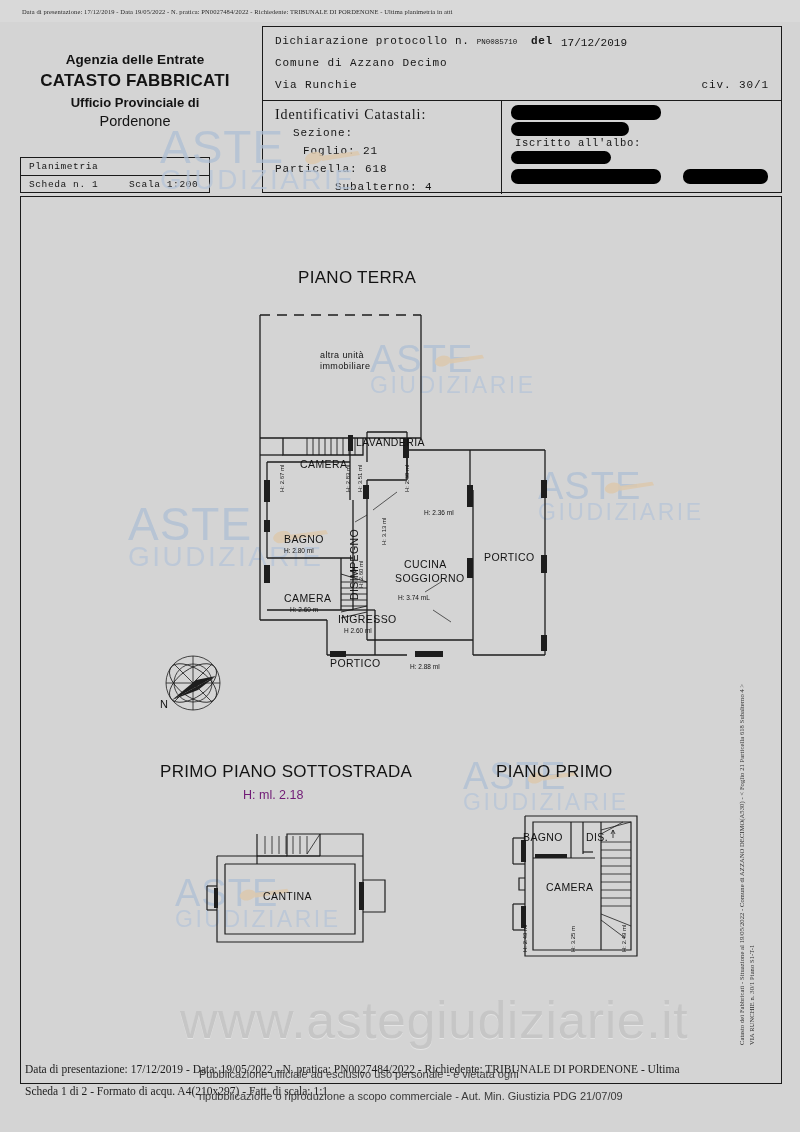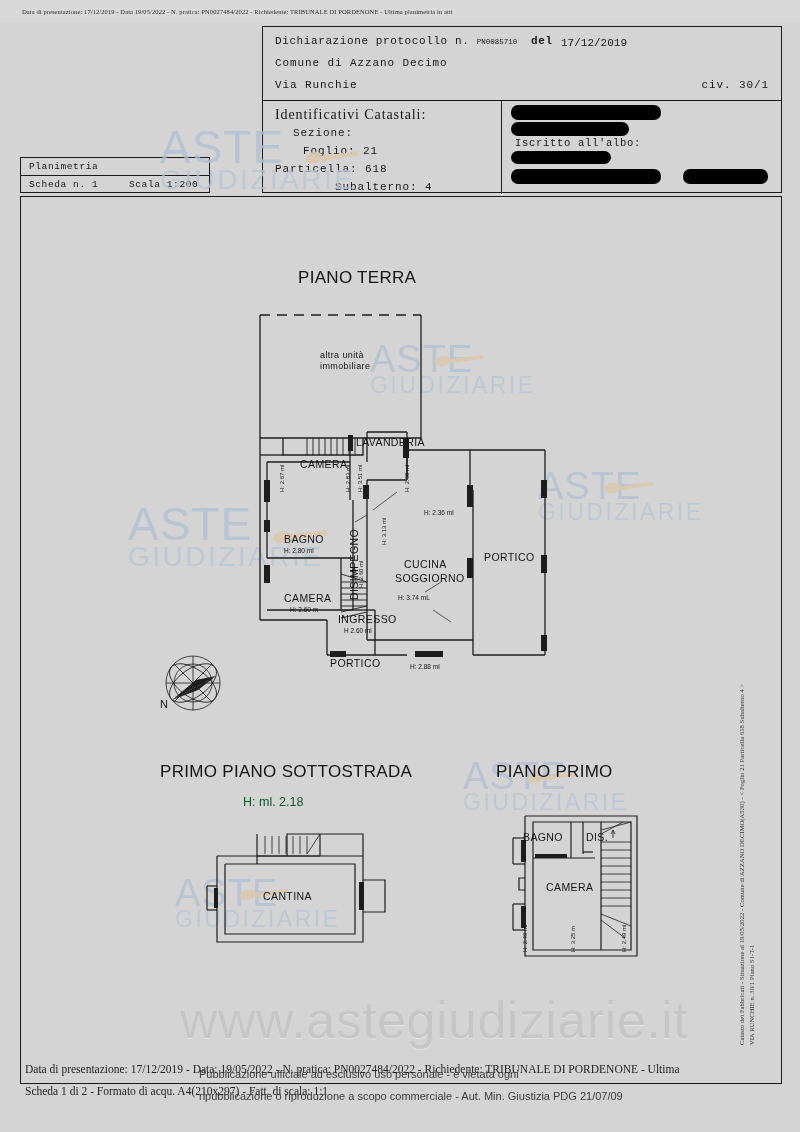--- a/index.html
+++ b/index.html
@@ -115,23 +115,22 @@
   .floor-title {
     position: absolute;
     color: #131313;
     font-size: 17px;
     letter-spacing: .3px;
     white-space: nowrap;
   }
   .sub-h {
     position: absolute;
     font-size: 12.5px;
-    color: #14532d;
-    white-space: nowrap;
-    margin-top: 7px;
+    color: #701a75;
+    white-space: nowrap;
   }
   .room-label {
     position: absolute;
     font-size: 10.5px;
     color: #131313;
     letter-spacing: .4px;
     white-space: nowrap;
   }
   .room-h {
     position: absolute;
@@ -219,20 +218,26 @@
   .compass { position: absolute; }
 </style>
 </head>
 <body>
 
 <div id="page">
 
   <div class="top-strip"></div>
   <div class="top-meta">Data di presentazione: 17/12/2019 - Data  19/05/2022 - N. pratica: PN0027484/2022 - Richiedente: TRIBUNALE DI PORDENONE - Ultima planimetria in atti</div>
 
+  <div class="agency">
+    <div class="l1">Agenzia delle Entrate</div>
+    <div class="l2">CATASTO FABBRICATI</div>
+    <div class="l3">Ufficio Provinciale di</div>
+    <div class="l4">Pordenone</div>
+  </div>
 
   <div class="plan-box">
     <div class="mid"></div>
     <div class="pb-t1 mono">Planimetria</div>
     <div class="pb-t2 mono">Scheda n. 1</div>
     <div class="pb-t3 mono">Scala 1:200</div>
   </div>
 
   <div class="hdr-box">
     <div class="divider-h"></div>

